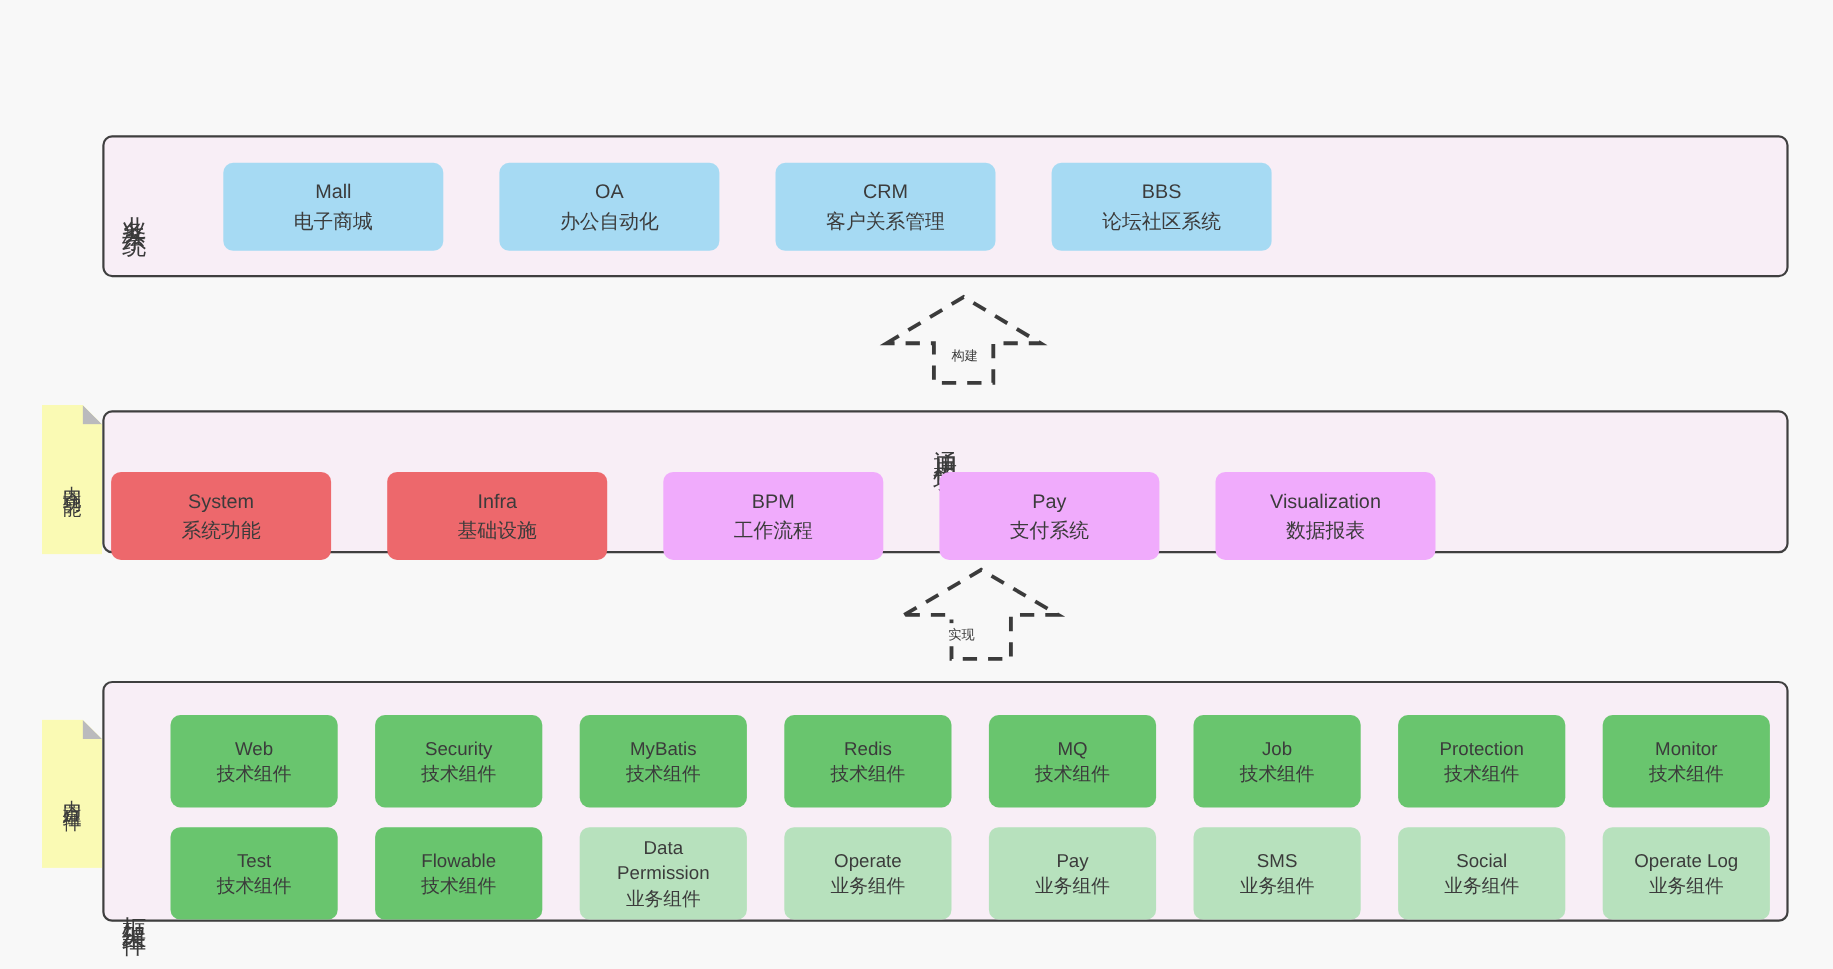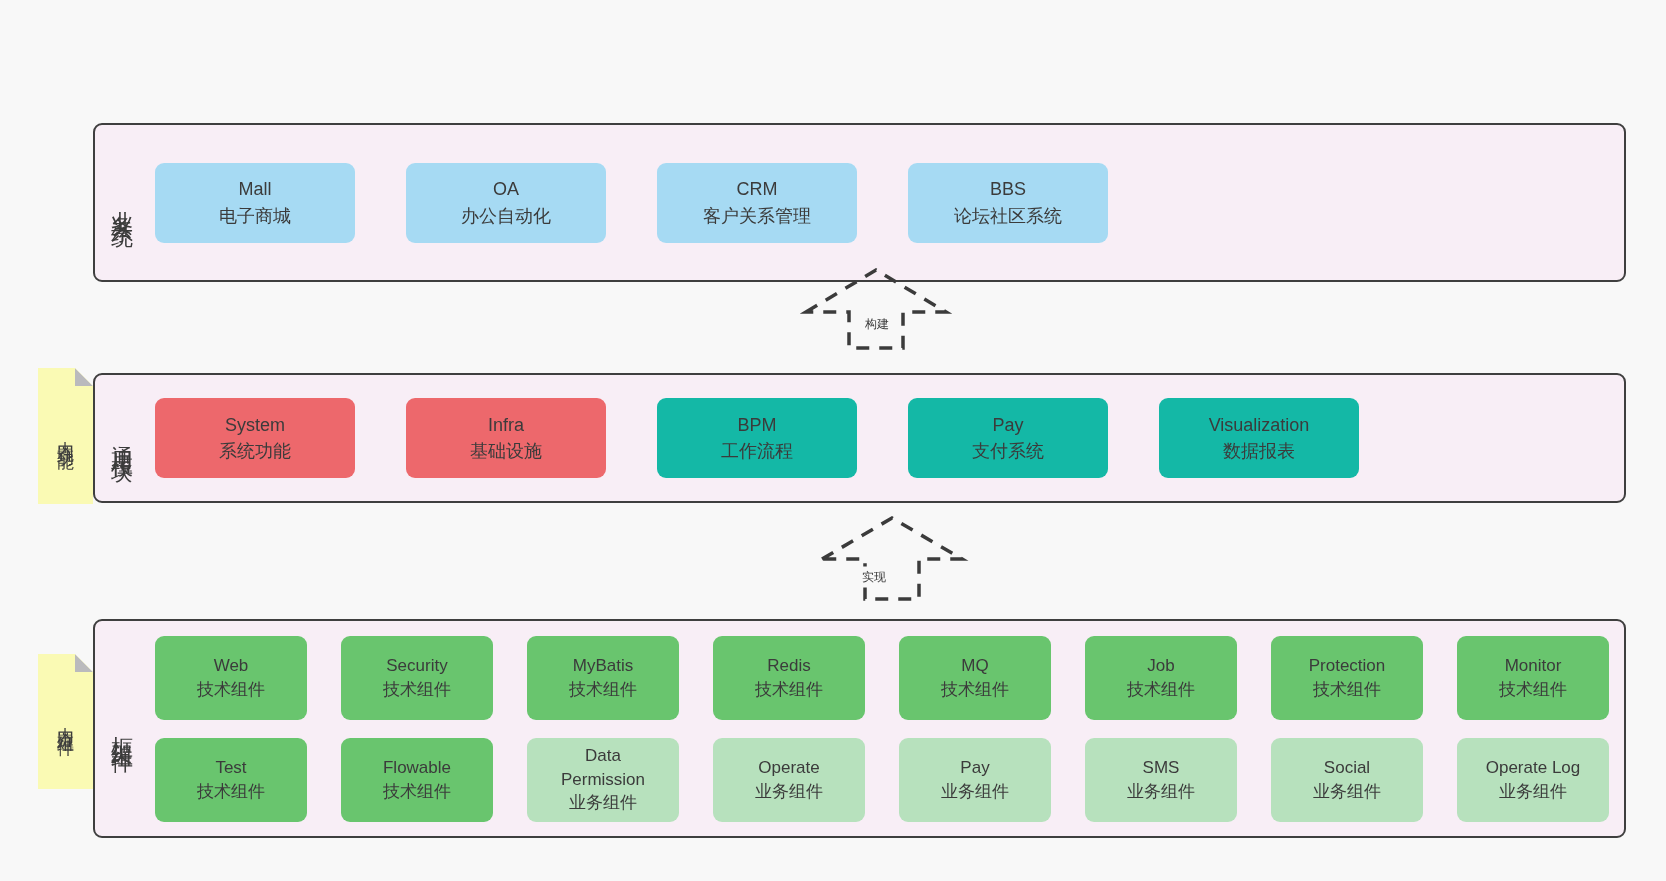--- a/index.html
+++ b/index.html
@@ -6,41 +6,41 @@
   body{
     width:1666px;height:881px;position:relative;overflow:hidden;
     background:#f8f8f8;color:#3b3b3b;
     font-family:"Liberation Sans","DejaVu Sans",sans-serif;
   }
   .band{
     position:absolute;left:93px;width:1533px;box-sizing:border-box;
     background:#f8eef6;border:2px solid #3f3f3f;border-radius:9px;
     display:flex;align-items:stretch;
   }
-  .band-business{top:123px;height:159px;}
-  .band-modules{top:373px;height:130px;}
-  .band-framework{top:619px;height:219px;}
+  .band-business{top:123px;height:129px;gap:48px;}
+  .band-modules{top:373px;height:130px;flex-direction:column;}
+  .band-framework{top:619px;height:219px;align-items:flex-end;}
   .band-label{flex:0 0 54px;display:flex;align-items:center;justify-content:center;}
   .band-label span{
     writing-mode:vertical-rl;text-orientation:upright;
     font-size:22px;letter-spacing:5px;color:#3b3b3b;
   }
   .band-rows{flex:1;display:flex;flex-direction:column;justify-content:center;gap:18px;padding-right:8px;}
   .box-row{display:flex;gap:51px;padding-left:6px;}
   .band-framework .box-row{gap:34px;}
   .box{
     height:80px;border-radius:9px;
     display:flex;flex-direction:column;align-items:center;justify-content:center;
     text-align:center;line-height:1.45;font-size:18px;color:#3b3b3b;
   }
   .band-business .box,.band-modules .box{width:200px;}
   .band-framework .box{width:152px;height:84px;font-size:17px;line-height:1.38;}
   .box.blue{background:#a6daf3}
   .box.red{background:#ed686c}
-  .box.pink{background:#14b8a6}
+  .box.pink{background:#f0abfc}
   .box.green{background:#69c56e}
   .box.lightgreen{background:#b7e1bd}
   .box-en{white-space:pre-line;}
   .note{
     position:absolute;left:38px;width:55px;background:#fafab4;
     clip-path:polygon(0 0,calc(100% - 18px) 0,100% 18px,100% 100%,0 100%);
     display:flex;align-items:center;justify-content:center;
   }
   .note-modules{top:368px;height:136px;}
   .note-framework{top:654px;height:135px;}

